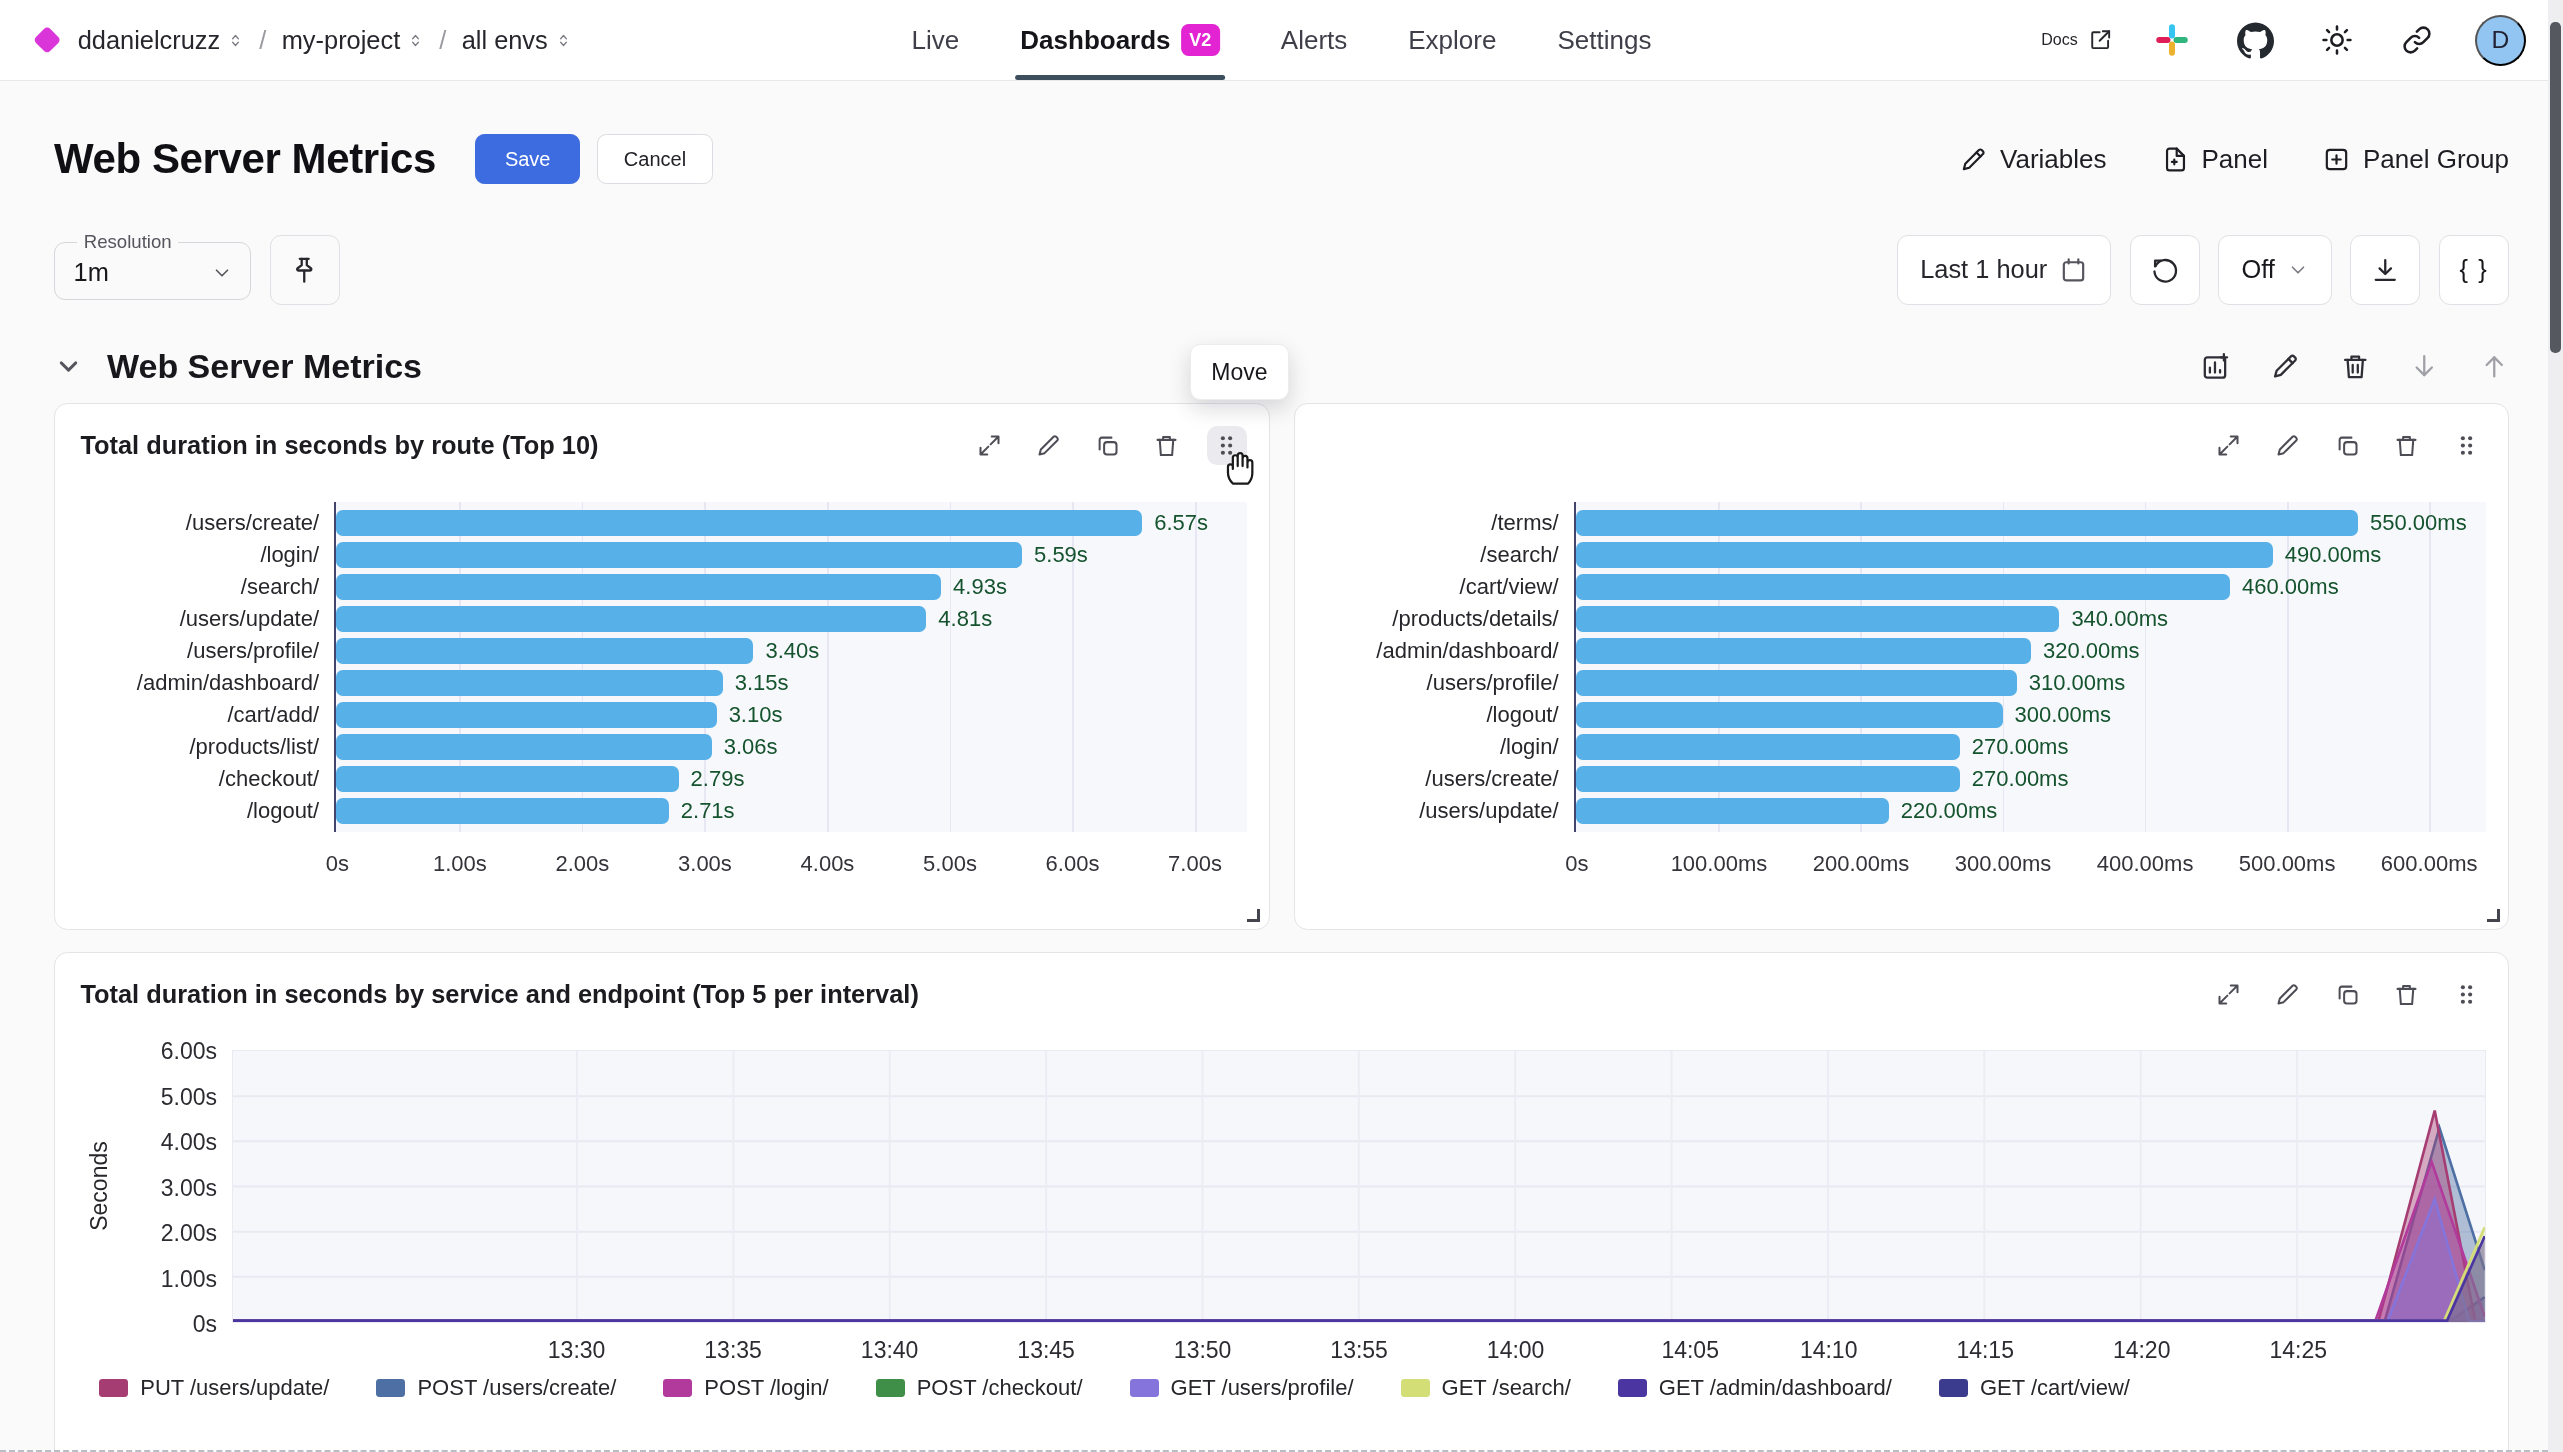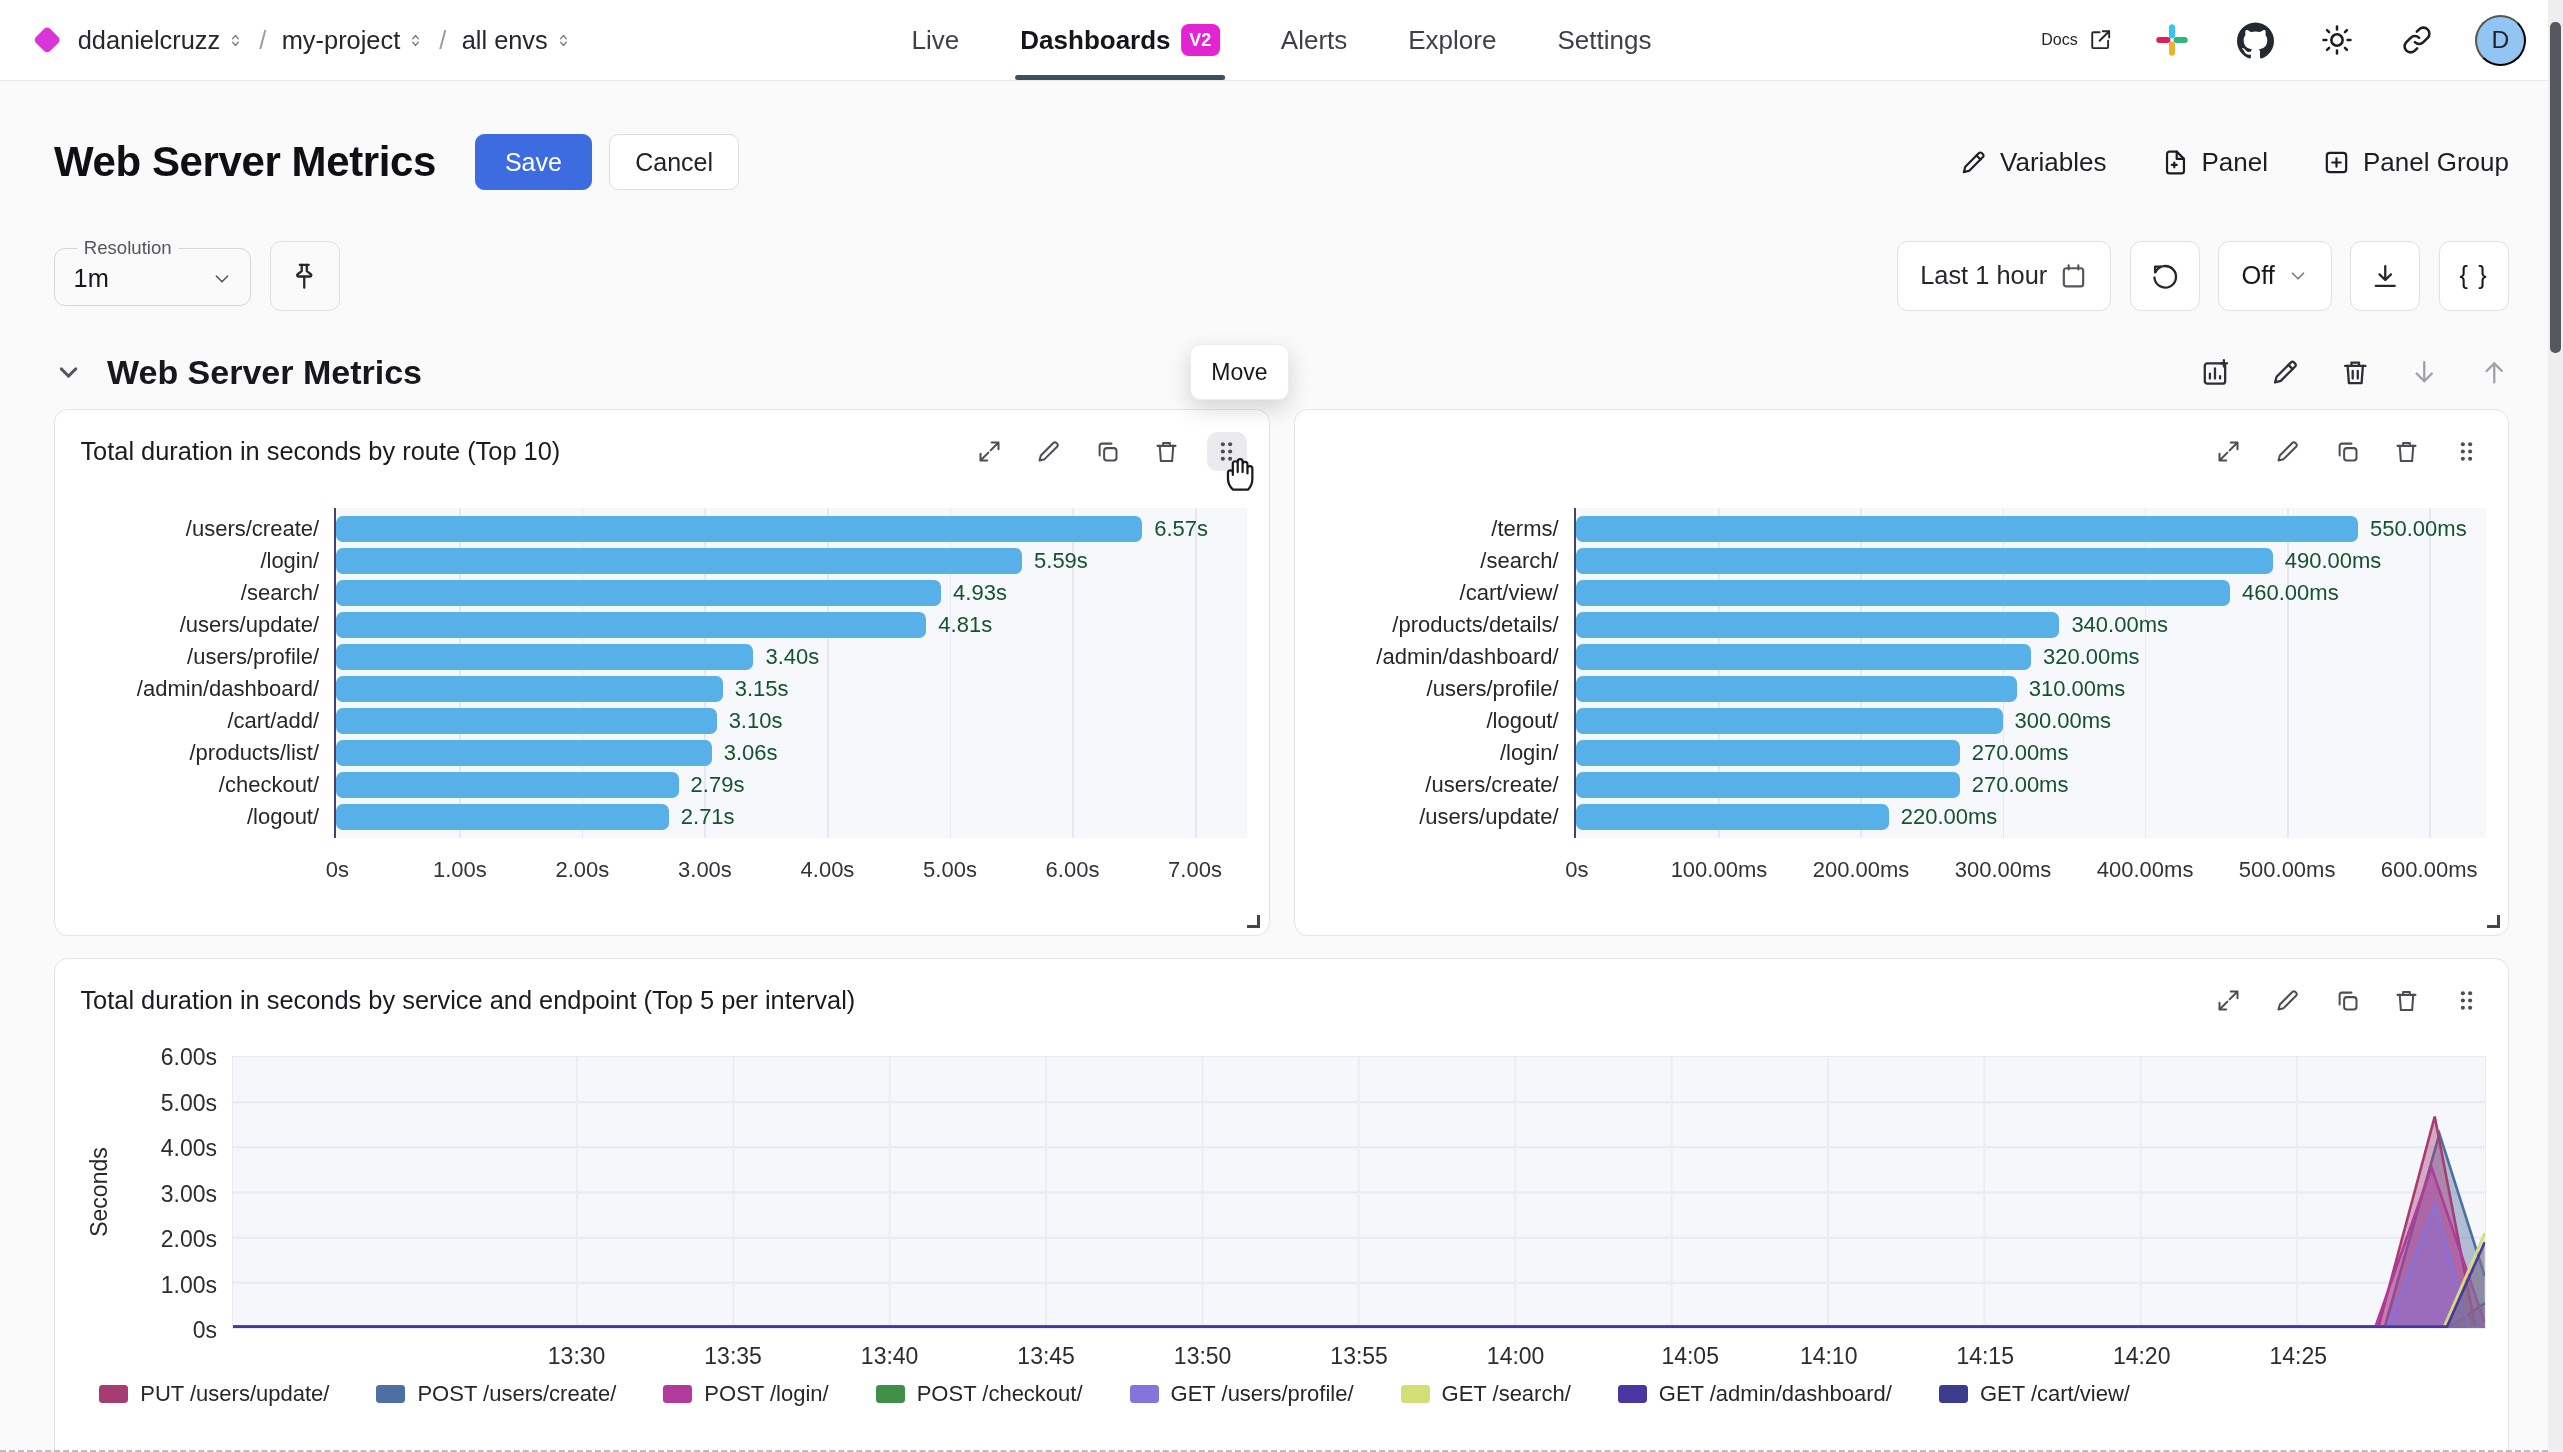--- a/index.html
+++ b/index.html
@@ -23,21 +23,21 @@
   .avatar { width:51px; height:51px; border-radius:50%; background:#93c5f2; color:#223; font-size:24.6px; display:flex; align-items:center; justify-content:center; }
 
   
   .scroll-track { position:absolute; right:0; top:0; bottom:0; width:15.3px; background:#eeeef0; z-index:40; }
   .scroll-thumb { position:absolute; right:2.5px; top:22px; width:10.2px; height:331px; border-radius:5.1px; background:#55585f; }
 
   
   .page { padding:0 54px; }
   .title-row { margin-top:53px; display:flex; align-items:center; }
   .page-title { font-size:42px; font-weight:700; color:#101014; letter-spacing:-0.4px; }
-  .btn { font-family:inherit; font-size:25px; border-radius:9.3px; cursor:pointer; }
+  .btn { font-family:inherit; font-size:20px; border-radius:9.3px; cursor:pointer; }
   .btn-primary { margin-left:39px; background:#3d6ce0; border:1.7px solid #3d6ce0; color:#fff; padding:12.7px 29px; }
   .btn-outline { margin-left:17px; background:#fff; border:1.7px solid #dcdce2; color:#222228; padding:12.7px 25.4px; }
   .header-actions { margin-left:auto; display:flex; align-items:center; gap:54px; }
   .text-action { display:flex; align-items:center; gap:12px; font-size:26px; color:#1d1d23; background:none; border:none; font-family:inherit; cursor:pointer; }
 
   
   .toolbar-row { margin-top:47px; display:flex; align-items:flex-start; }
   .resolution { width:197px; border:1.7px solid #d6d6dc; border-radius:11px; padding:5.1px 17px 12px 18.6px; position:relative; }
   .resolution legend { font-size:18.6px; color:#55555e; padding:0 6.8px; margin-left:3.4px; }
   .res-inner { display:flex; align-items:center; justify-content:space-between; font-size:25.4px; color:#17171c; cursor:pointer; }
@@ -54,21 +54,21 @@
   .section-title { margin-left:24px; font-size:34px; font-weight:700; color:#17171c; }
   .section-icons { margin-left:auto; display:flex; align-items:center; gap:39px; }
   .sec-ic { background:none; border:none; cursor:pointer; color:#2e2e36; display:flex; }
   .sec-ic.dim { color:#a0a0a8; }
 
   
   .panel-grid { margin-top:17px; display:grid; grid-template-columns:1fr 1fr; gap:24px; }
   .panel { background:#fff; border:1.7px solid #e3e3e8; border-radius:13.6px; position:relative; }
   .panel.chart-panel { height:527px; }
   .panel-head { display:flex; align-items:center; padding:22px 22px 0 25.4px; }
-  .panel-title { font-size:25.4px; font-weight:400; color:#1b1b20; }
+  .panel-title { font-size:25.4px; font-weight:700; color:#1b1b20; }
   .panel-icons { margin-left:auto; display:flex; align-items:center; gap:22px; color:#4d4d56; }
   .p-ic { background:none; border:none; color:inherit; cursor:pointer; display:flex; padding:5.1px; }
   .grip-hl { background:#ebebef; border-radius:10.2px; position:relative; }
   .hand-cursor { position:absolute; left:13.6px; top:22px; }
   .resize-corner { position:absolute; right:8.5px; bottom:6.8px; width:12.7px; height:12.7px; border-right:3.4px solid #45454d; border-bottom:3.4px solid #45454d; }
 
   
   .tooltip { position:absolute; left:1190px; top:344px; background:#fff; border:0.8px solid #ececf0; border-radius:10.2px; box-shadow:0 8.5px 22px rgba(20,20,40,.16); padding:13.6px 20.3px; font-size:23px; color:#17171c; z-index:30; }
 
   

